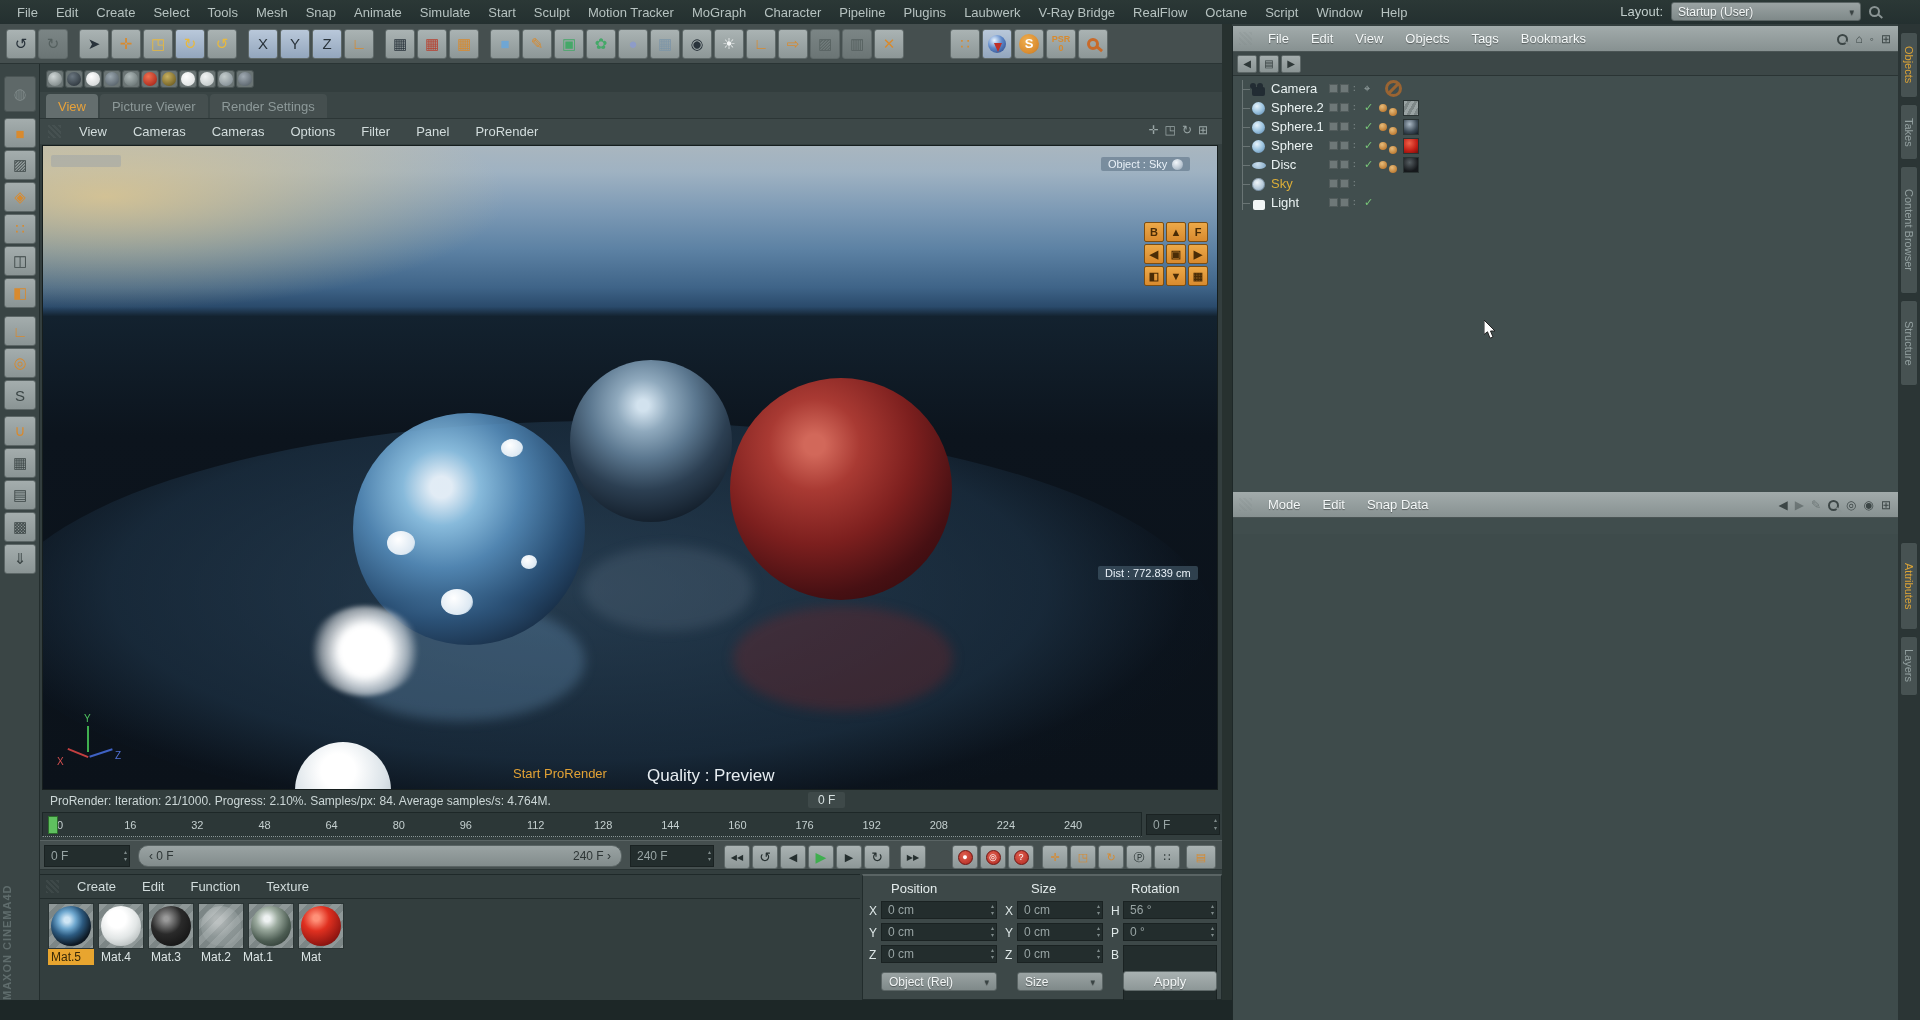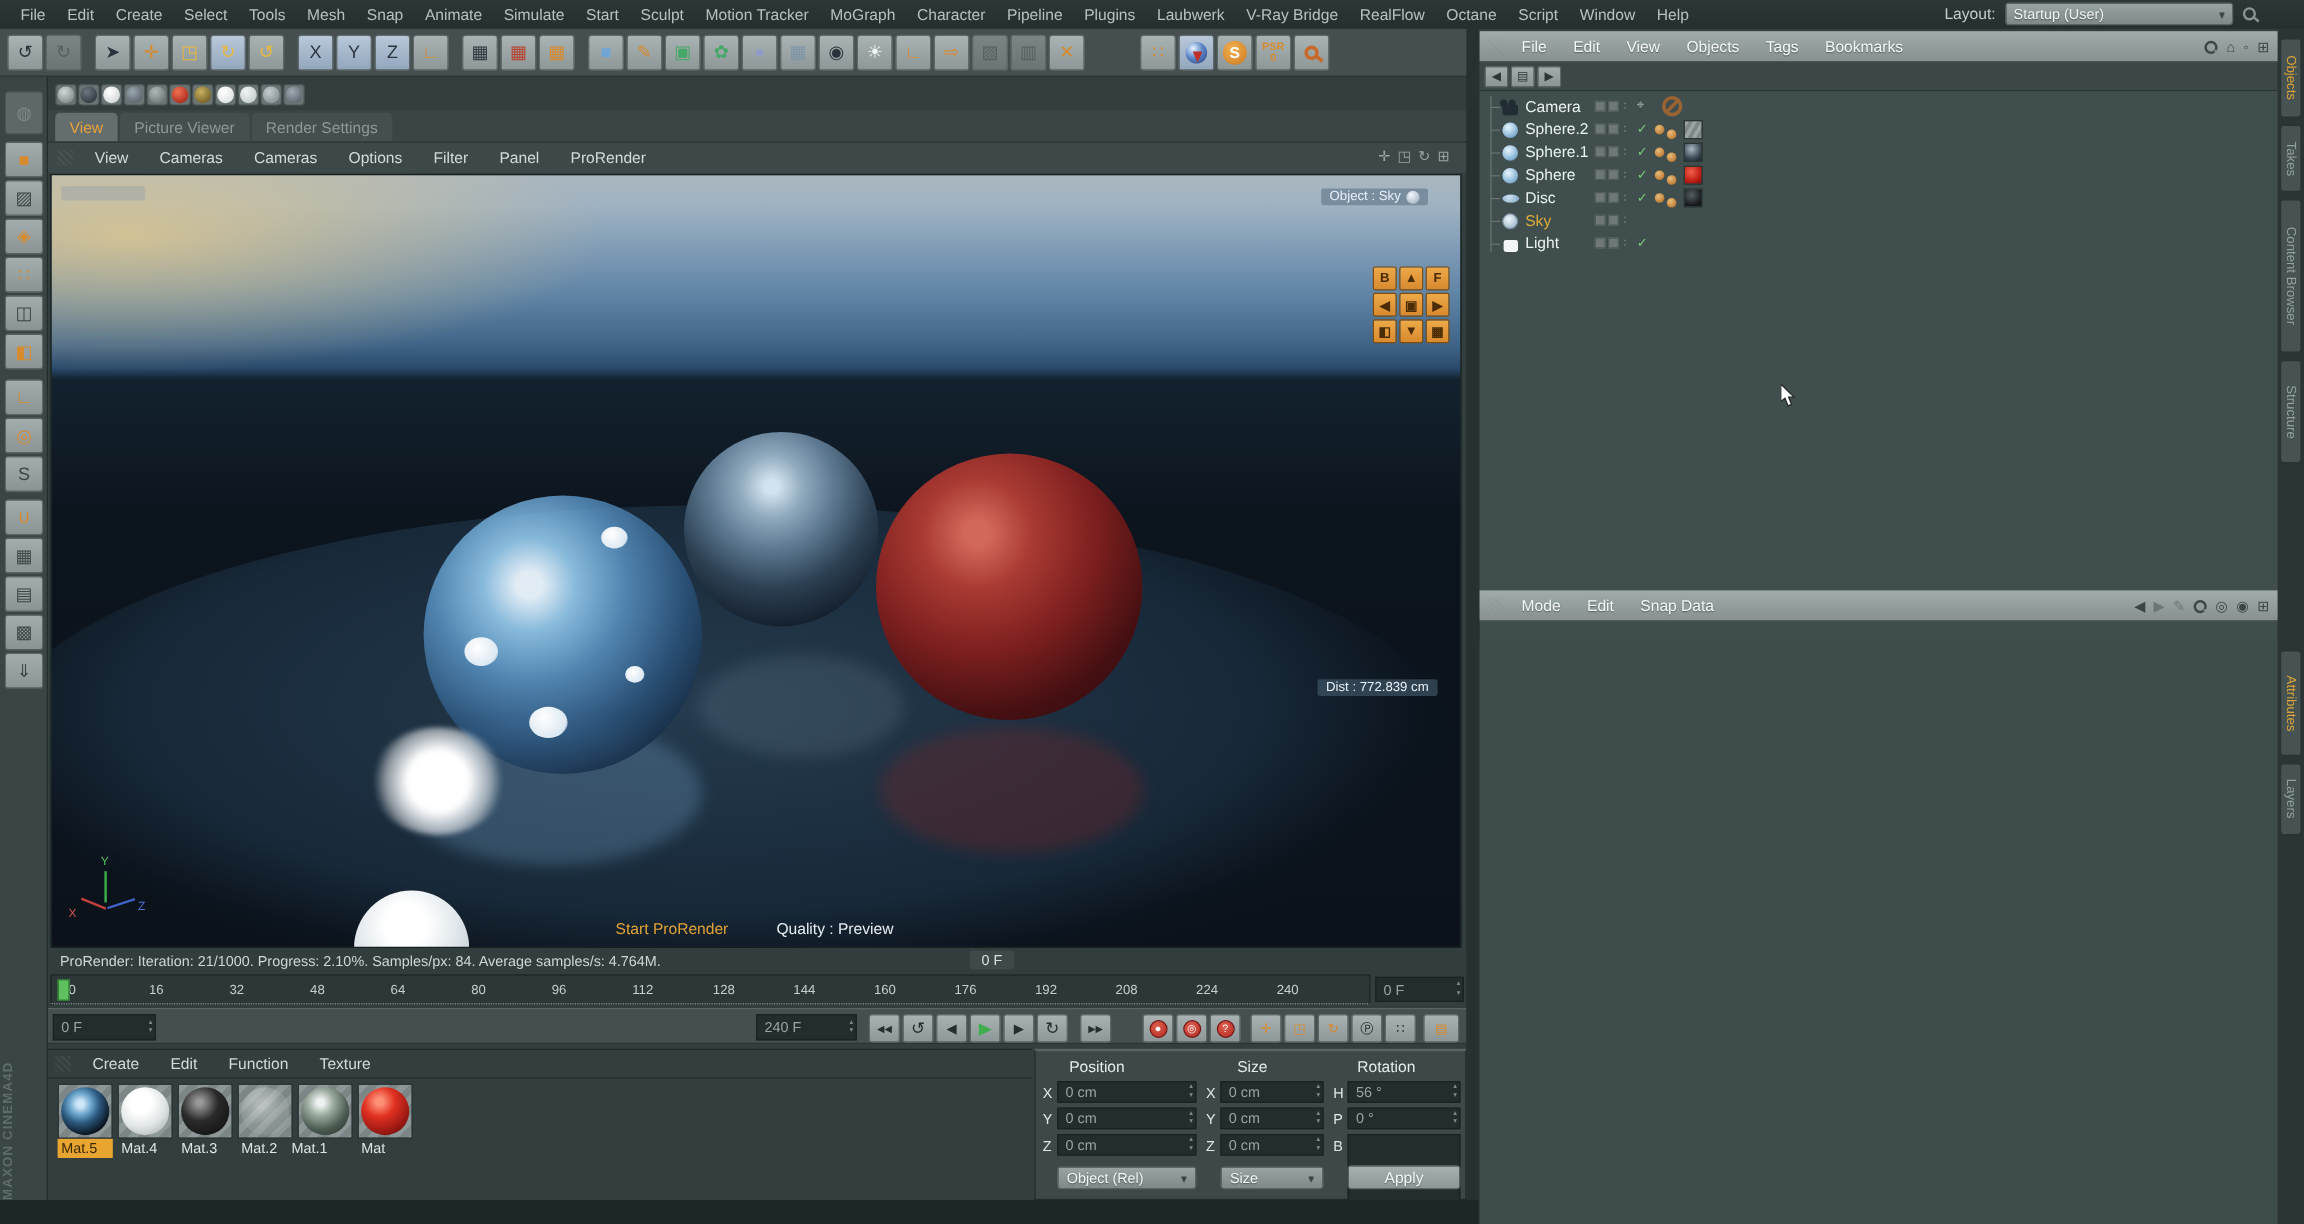--- a/index.html
+++ b/index.html
@@ -55,21 +55,21 @@
   .redsp{left:687px;top:232px;width:222px;height:222px;background:radial-gradient(circle at 38% 30%,#d2685a 0 5%,#a93a33 22%,#7c1f1e 48%,#471013 72%,#27080a 100%)}
   .dot{position:absolute;border-radius:50%;background:radial-gradient(circle at 40% 35%,#ffffff,#dce8f2 70%,rgba(220,232,242,0));filter:blur(.5px)}
   .refl{position:absolute;border-radius:50%;filter:blur(6px)}
   .glow{position:absolute;left:266px;top:460px;width:112px;height:90px;border-radius:50%;background:radial-gradient(circle,#ffffff 0 35%,rgba(255,255,255,.5) 60%,rgba(255,255,255,0) 75%);filter:blur(2px)}
   .botsp{position:absolute;left:252px;top:596px;width:96px;height:96px;border-radius:50%;background:radial-gradient(circle at 45% 30%,#ffffff 0 20%,#dbe3e8 55%,#9aa8b2);filter:blur(.5px)}
   .chip{position:absolute;background:rgba(88,110,130,.55);border-radius:2px;color:#e9f1f8;font-size:11px;display:flex;align-items:center;gap:5px;padding:1px 7px}
   .globe-ic{width:11px;height:11px;border-radius:50%;background:radial-gradient(circle at 38% 32%,#f2f6fa,#b9c6d2 60%,#8696a6);flex:none}
   .navcube{position:absolute;left:1101px;top:76px;width:66px;display:grid;grid-template-columns:repeat(3,20px);grid-gap:2px}
   .nc{width:20px;height:20px;background:linear-gradient(#eda948,#d88a2e);border:1px solid #7c4e12;border-radius:2px;color:#4a2c06;font-size:11px;font-weight:bold;display:flex;align-items:center;justify-content:center}
   .startpr{position:absolute;left:470px;top:620px;color:#e2a235;font-size:13px}
-  .quality{position:absolute;left:604px;top:620px;color:#e8eef2;font-size:13px}
+  .quality{position:absolute;left:604px;top:620px;color:#e8eef2;font-size:17px}
   .gizmo{position:absolute;left:16px;top:572px;width:60px;height:60px}
   .gz-y{position:absolute;left:28px;top:8px;width:2px;height:26px;background:#3fae4f}
   .gz-x{position:absolute;left:8px;top:34px;width:22px;height:2px;background:#c44040;transform:rotate(22deg)}
   .gz-z{position:absolute;left:30px;top:34px;width:24px;height:2px;background:#3f62c4;transform:rotate(-18deg)}
   .gz-lb{position:absolute;font-size:10px}
   .vpchip{position:absolute;left:8px;top:9px;width:70px;height:12px;background:rgba(150,160,168,.45);border-radius:2px}
   
   .statusrow{position:absolute;left:40px;top:790px;width:1182px;height:22px;background:#323d3d;color:#ccd7d7;font-size:12px;display:flex;align-items:center;padding-left:10px}
   .fbadge{position:absolute;left:768px;top:2px;background:#3e4949;padding:1px 10px;border-radius:2px;color:#d6e0e0}
   .ruler{position:absolute;left:42px;top:812px;width:1100px;height:25px;background:#2c3737;border:1px solid #1d2727;border-bottom:1px dotted #8a9696;display:flex;align-items:center;padding:0 10px 0 14px}
@@ -471,20 +471,24 @@
         <span>0 F</span>
         <span class="spin"></span>
       </div>
   </div>
 
   <div class="transport">
     <div class="t-abs fld" style="left:4px;width:86px">
         <span>0 F</span>
         <span class="spin"></span>
       </div>
+    <div class="t-abs rangesl" style="left:98px;width:484px">
+      <span><span>‹</span> <span>0 F</span></span>
+      <span><span>240 F</span> <span>›</span></span>
+    </div>
     <div class="t-abs fld" style="left:590px;width:84px">
         <span>240 F</span>
         <span class="spin"></span>
       </div>
     <div class="t-abs" style="left:684px;display:flex">
       <div class="pb">
           <span style="font-size:8px">◀◀</span>
         </div>
       <div class="pb">
           <span class="big">↺</span>

